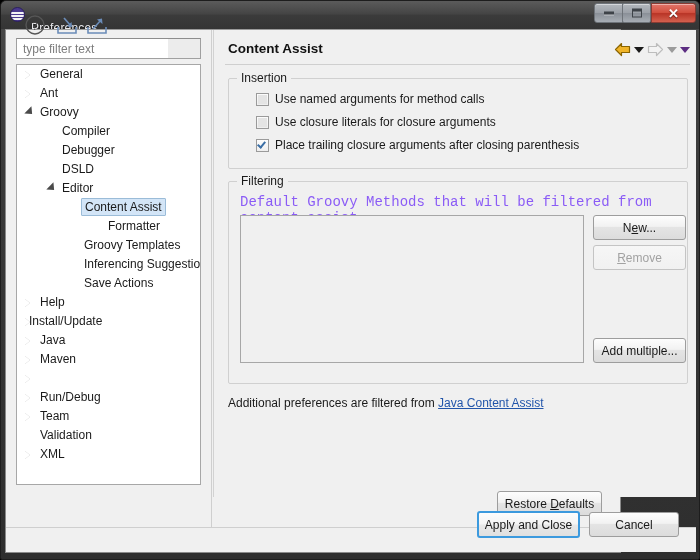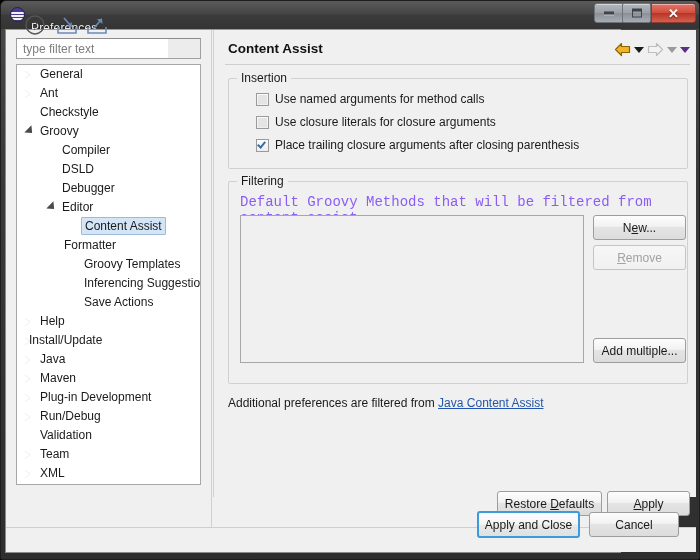--- a/index.html
+++ b/index.html
@@ -309,39 +309,38 @@
   <div class="client">
 
     <div class="leftpane">
       <div class="filterbox">
         <div class="cap"></div>
         <div class="ph">type filter text</div>
       </div>
       <div class="tree" id="tree">
           <div class="trow"><span class="arrow closed" style="left: 8px;"></span><span class="lbl" style="margin-left: 20px;">General</span></div>
           <div class="trow"><span class="arrow closed" style="left: 8px;"></span><span class="lbl" style="margin-left: 20px;">Ant</span></div>
-          <div class="trow"><span class="lbl" style="margin-left: 20px;">Checkstyle</span></div>
           <div class="trow"><span class="arrow open" style="left: 8px;"></span><span class="lbl" style="margin-left: 20px;">Groovy</span></div>
           <div class="trow"><span class="lbl" style="margin-left: 42px;">Compiler</span></div>
+          <div class="trow"><span class="lbl" style="margin-left: 42px;">Debugger</span></div>
           <div class="trow"><span class="lbl" style="margin-left: 42px;">DSLD</span></div>
-          <div class="trow"><span class="lbl" style="margin-left: 42px;">Debugger</span></div>
           <div class="trow"><span class="arrow open" style="left: 30px;"></span><span class="lbl" style="margin-left: 42px;">Editor</span></div>
           <div class="trow sel"><span class="lbl" style="margin-left: 64px;">Content Assist</span></div>
-          <div class="trow"><span class="lbl" style="margin-left: 44px;">Formatter</span></div>
+          <div class="trow"><span class="lbl" style="margin-left: 88px;">Formatter</span></div>
           <div class="trow"><span class="lbl" style="margin-left: 64px;">Groovy Templates</span></div>
           <div class="trow"><span class="lbl" style="margin-left: 64px;">Inferencing Suggestions</span></div>
           <div class="trow"><span class="lbl" style="margin-left: 64px;">Save Actions</span></div>
           <div class="trow"><span class="arrow closed" style="left: 8px;"></span><span class="lbl" style="margin-left: 20px;">Help</span></div>
           <div class="trow"><span class="arrow closed" style="left: 8px;"></span><span class="lbl" style="margin-left: 9px;">Install/Update</span></div>
           <div class="trow"><span class="arrow closed" style="left: 8px;"></span><span class="lbl" style="margin-left: 20px;">Java</span></div>
           <div class="trow"><span class="arrow closed" style="left: 8px;"></span><span class="lbl" style="margin-left: 20px;">Maven</span></div>
-          <div class="trow"><span class="arrow closed" style="left: 8px;"></span><span class="lbl" style="margin-left: 20px;">Plug-in Development</span></div>
+          <div class="trow"><span class="arrow closed" style="left: 8px;"></span></div>
           <div class="trow"><span class="arrow closed" style="left: 8px;"></span><span class="lbl" style="margin-left: 20px;">Run/Debug</span></div>
+          <div class="trow"><span class="arrow closed" style="left: 8px;"></span><span class="lbl" style="margin-left: 20px;">Team</span></div>
           <div class="trow"><span class="lbl" style="margin-left: 20px;">Validation</span></div>
-          <div class="trow"><span class="arrow closed" style="left: 8px;"></span><span class="lbl" style="margin-left: 20px;">Team</span></div>
           <div class="trow"><span class="arrow closed" style="left: 8px;"></span><span class="lbl" style="margin-left: 20px;">XML</span></div>
         </div>
     </div>
 
     <div class="sash">
         <div class="ln"></div>
       </div>
 
     <div class="rightpane">
       <div class="pagetitle">Content Assist</div>
@@ -412,25 +411,20 @@
         </div>
       </fieldset>
 
       <div class="inheritline">
         <span>Additional preferences are filtered from </span><a href="#">Java Content Assist</a>
       </div>
 
       <div class="btn" id="btn-restore">
         <span class="btn-wrap">
             <span>Restore <u>D</u>efaults</span>
-          </span>
-      </div>
-      <div class="btn" id="btn-apply">
-        <span class="btn-wrap">
-            <span><u>A</u>pply</span>
           </span>
       </div>
     </div>
 
     <div class="vsep"></div>
     <div class="botsep"></div>
 
     <div class="botbar"></div>
   </div>
 

